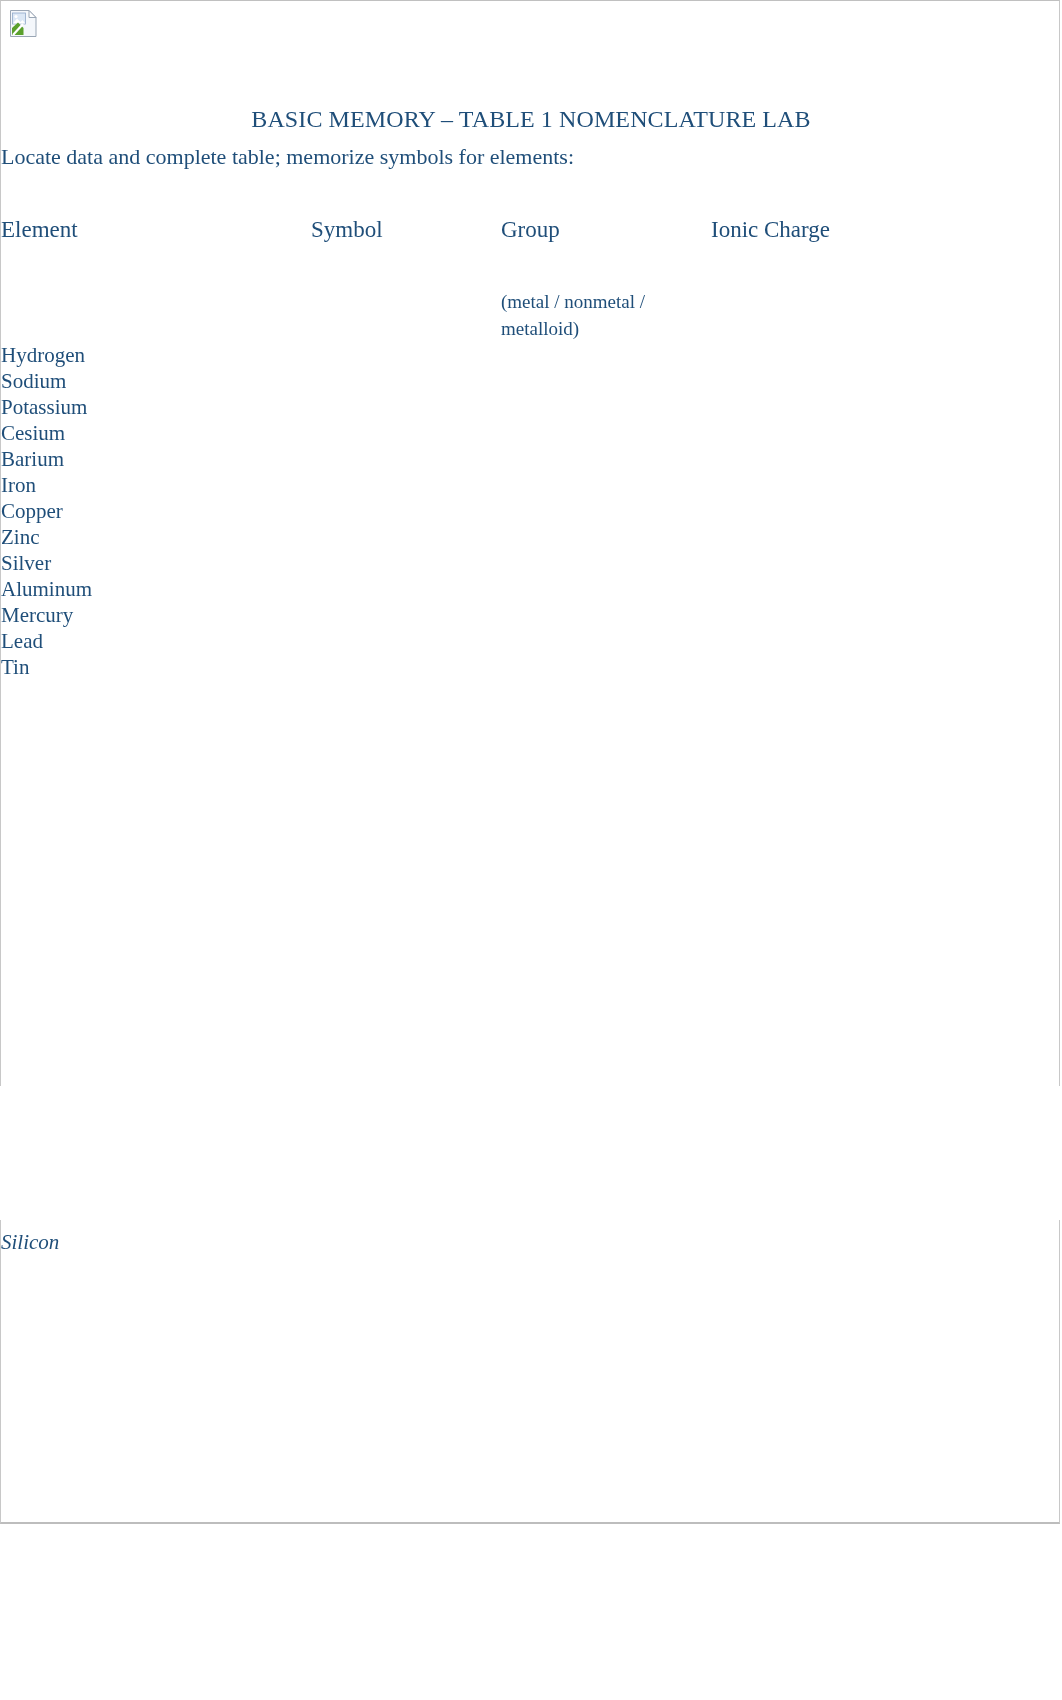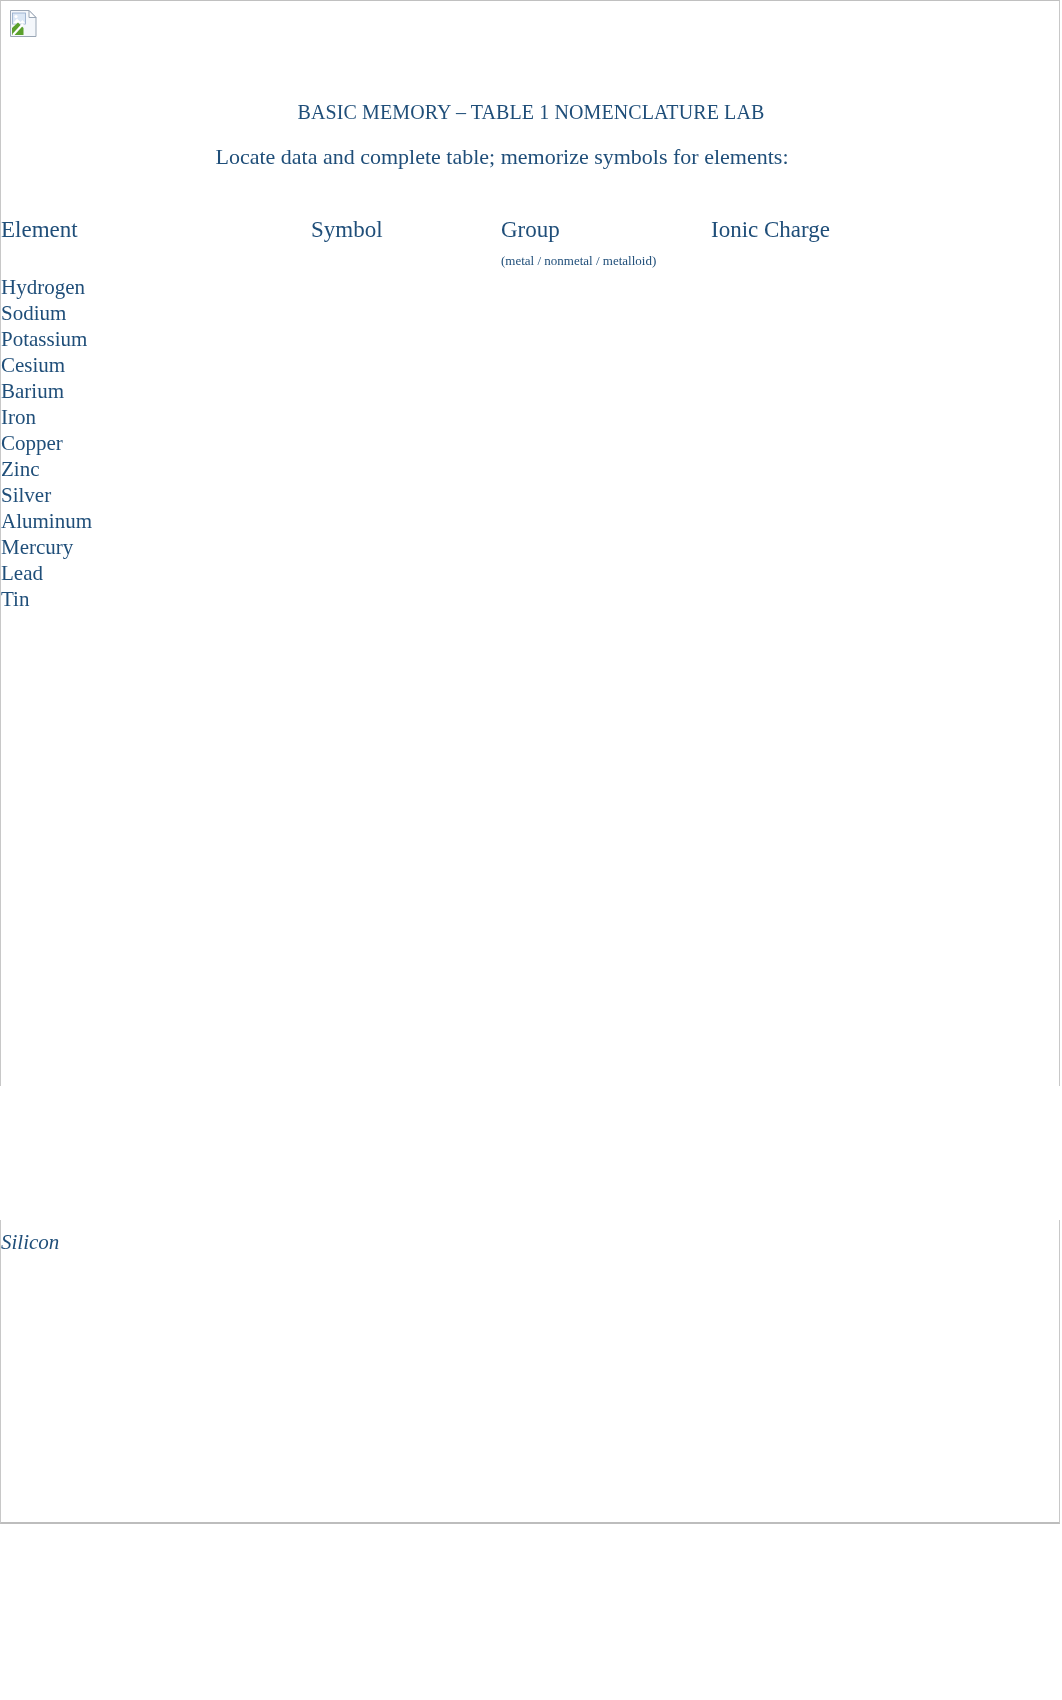--- a/index.html
+++ b/index.html
@@ -54,35 +54,34 @@
     left: 8px;
     top: 8px;
     width: 30px;
     height: 30px;
   }
   .broken-image svg { display: block; }
 
   
   .doc-title {
     position: absolute;
-    top: 96px;
+    top: 103px;
     left: 0;
     width: 1060px;
     text-align: center;
-    font-size: 20px;
+    font-size: 24px;
     line-height: 30px;
     letter-spacing: 0.1px;
     white-space: nowrap;
   }
   .doc-subtitle {
     position: absolute;
     top: 141px;
     left: 0;
     width: 1002px;
-    text-align: center;
     font-size: 22px;
     line-height: 30px;
     white-space: nowrap;
   }
 
   
   .worksheet-table {
     position: absolute;
     top: 212px;
     left: 0;
@@ -105,22 +104,23 @@
   .col-head {
     text-align: left;
     font-weight: normal;
     font-size: 23px;
     line-height: 34px;
     padding-bottom: 4px;
   }
   .col-head-main { display: block; }
   .col-head-sub {
     display: block;
-    font-size: 13px;
+    font-size: 19px;
     line-height: 27px;
+    margin-top: 41px;
   }
   .head-element  { padding-left: 4px; }
   .head-charge   { padding-right: 4px; }
 
   .element-cell {
     font-size: 21px;
     line-height: 26px;
     padding-left: 117px;
     padding-top: 16px;
     padding-bottom: 16px;

